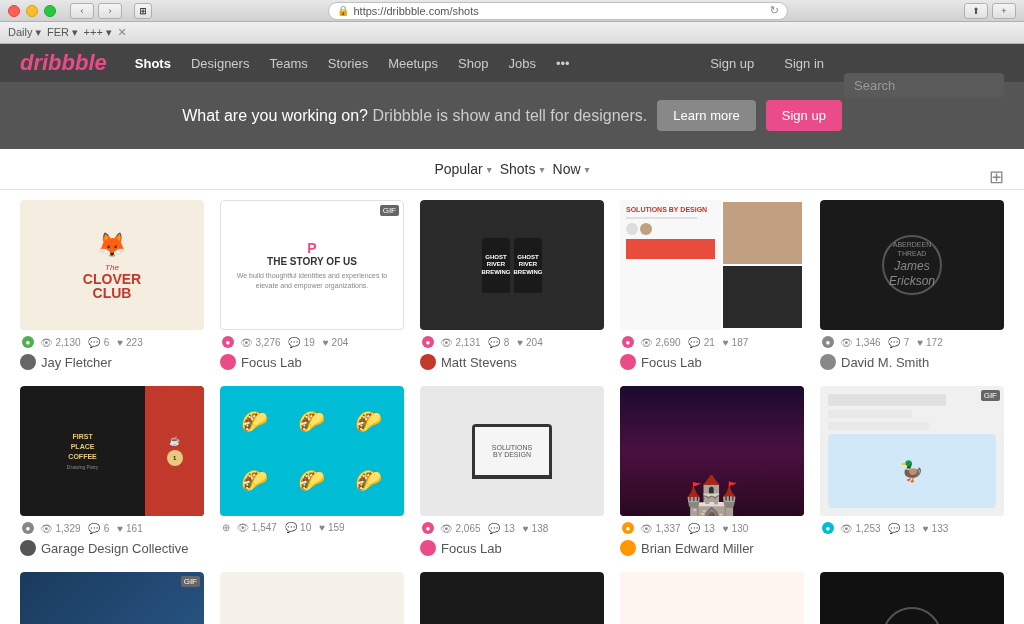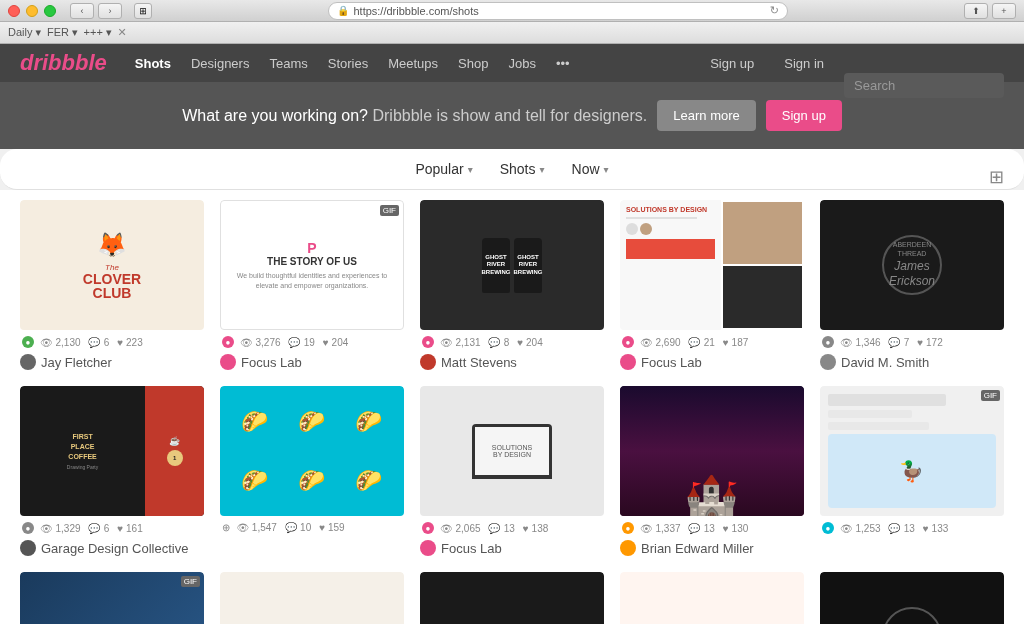--- a/index.html
+++ b/index.html
@@ -100,23 +100,22 @@
       cursor: pointer;
     }
 
     
     .filter-bar {
       background: white;
       padding: 12px 20px;
       display: flex;
       align-items: center;
       justify-content: center;
-      gap: 27px;
+      gap: 8px;
       border-bottom: 1px solid #e0e0e0;
-      border-radius: 17px;
     }
     .filter-btn {
       background: none;
       border: none;
       font-size: 14px;
       color: #333;
       cursor: pointer;
       display: flex;
       align-items: center;
       gap: 4px;

